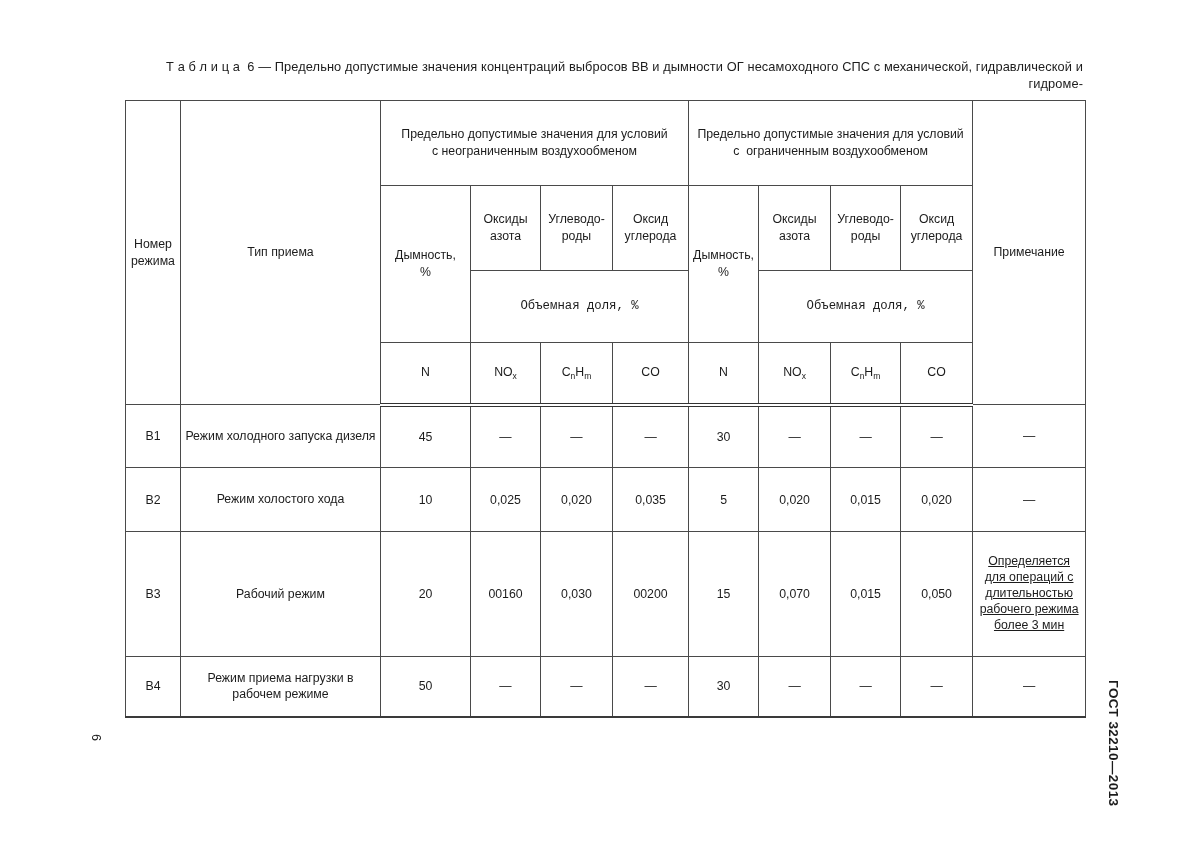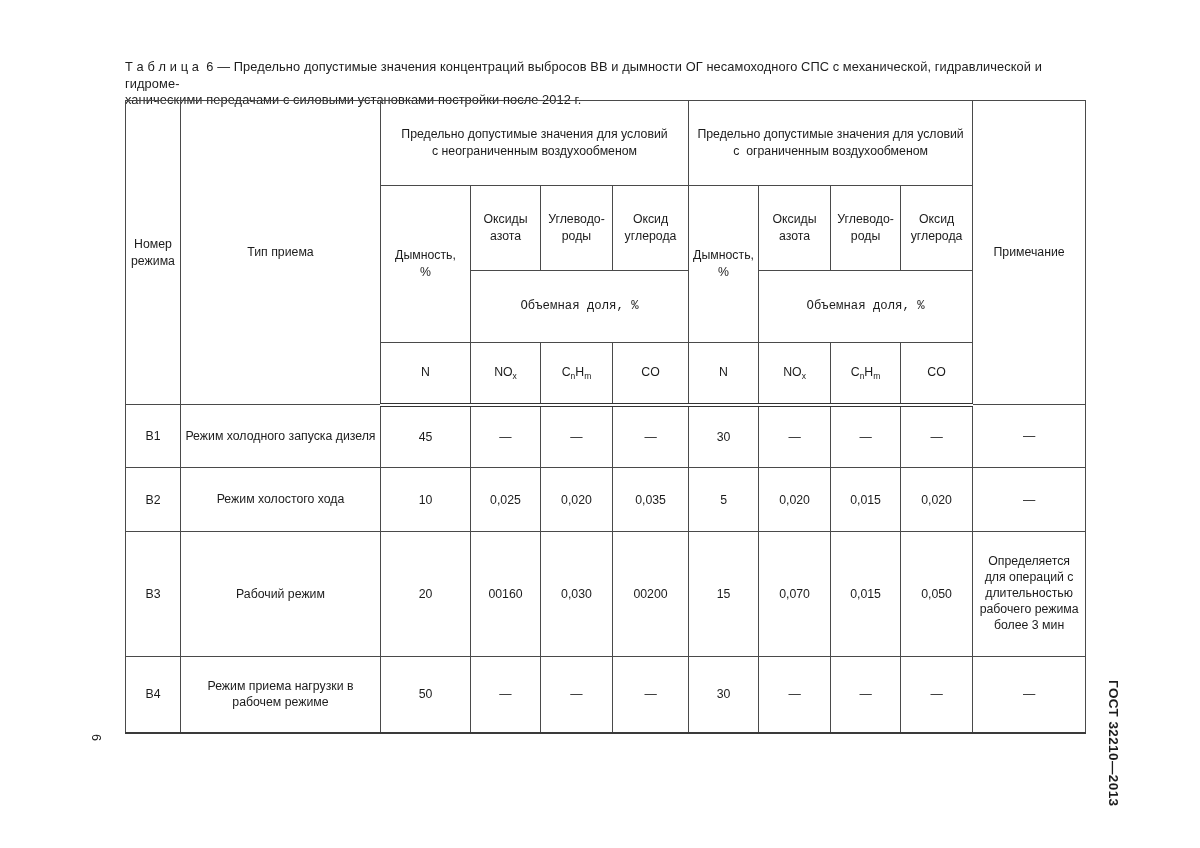--- a/index.html
+++ b/index.html
@@ -19,21 +19,21 @@
 
   .doc-title {
     position: absolute;
     left: 125px;
     top: 59px;
     width: 958px;
     font-size: 12.8px;
     line-height: 1.3;
     letter-spacing: 0.1px;
   }
-  .doc-title span { display: block; white-space: pre-wrap; }
+  .doc-title span { display: block; white-space: pre-wrap; text-align: right; }
 
   table.main {
     position: absolute;
     left: 125px;
     top: 100px;
     width: 960px;
     border-collapse: collapse;
     table-layout: fixed;
     font-size: 12.3px;
   }
@@ -47,33 +47,34 @@
   }
   thead th { white-space: pre-wrap; line-height: 1.35; }
   tr.h1 { height: 85px; }
   tr.h2 { height: 85px; }
   tr.h3 { height: 72px; font-family: Liberation Mono, monospace; }
   tr.h4 { height: 62px; }
   tr.h4 th { border-bottom: 4px double #333333; }
   tr.b1 { height: 63px; }
   tr.b2 { height: 64px; }
   tr.b3 { height: 125px; }
-  tr.b4 { height: 76px; }
+  tr.b4 { height: 60px; }
   tr.b4 td { border-bottom: 2px solid #3a3a3a; }
 
   td.type-cell {
     text-align: left;
     padding-left: 11px;
     padding-right: 8px;
     line-height: 1.35;
   }
   td.note-text {
     text-align: left;
     padding: 4px 7px 4px 8px;
     line-height: 1.3;
+    text-decoration: underline;
   }
   sub {
     font-size: 8.5px;
     line-height: 0;
     vertical-align: -3px;
   }
 
   .gost-code {
     position: absolute;
     left: 1113px;
@@ -103,21 +104,20 @@
     font-size: 12.5px;
   }
 </style>
 </head>
 <body>
 
 <div class="page">
 
   <div class="doc-title">
     <span>Т а б л и ц а  6 — Предельно допустимые значения концентраций выбросов ВВ и дымности ОГ несамоходного СПС с механической, гидравлической и гидроме-</span>
-    <span>ханическими передачами с силовыми установками постройки после 2012 г.</span>
   </div>
 
   <table class="main">
     <colgroup>
       <col style="width:55px">
         <col style="width:200px">
         <col style="width:90px">
         <col style="width:70px">
       <col style="width:72px">
         <col style="width:76px">

